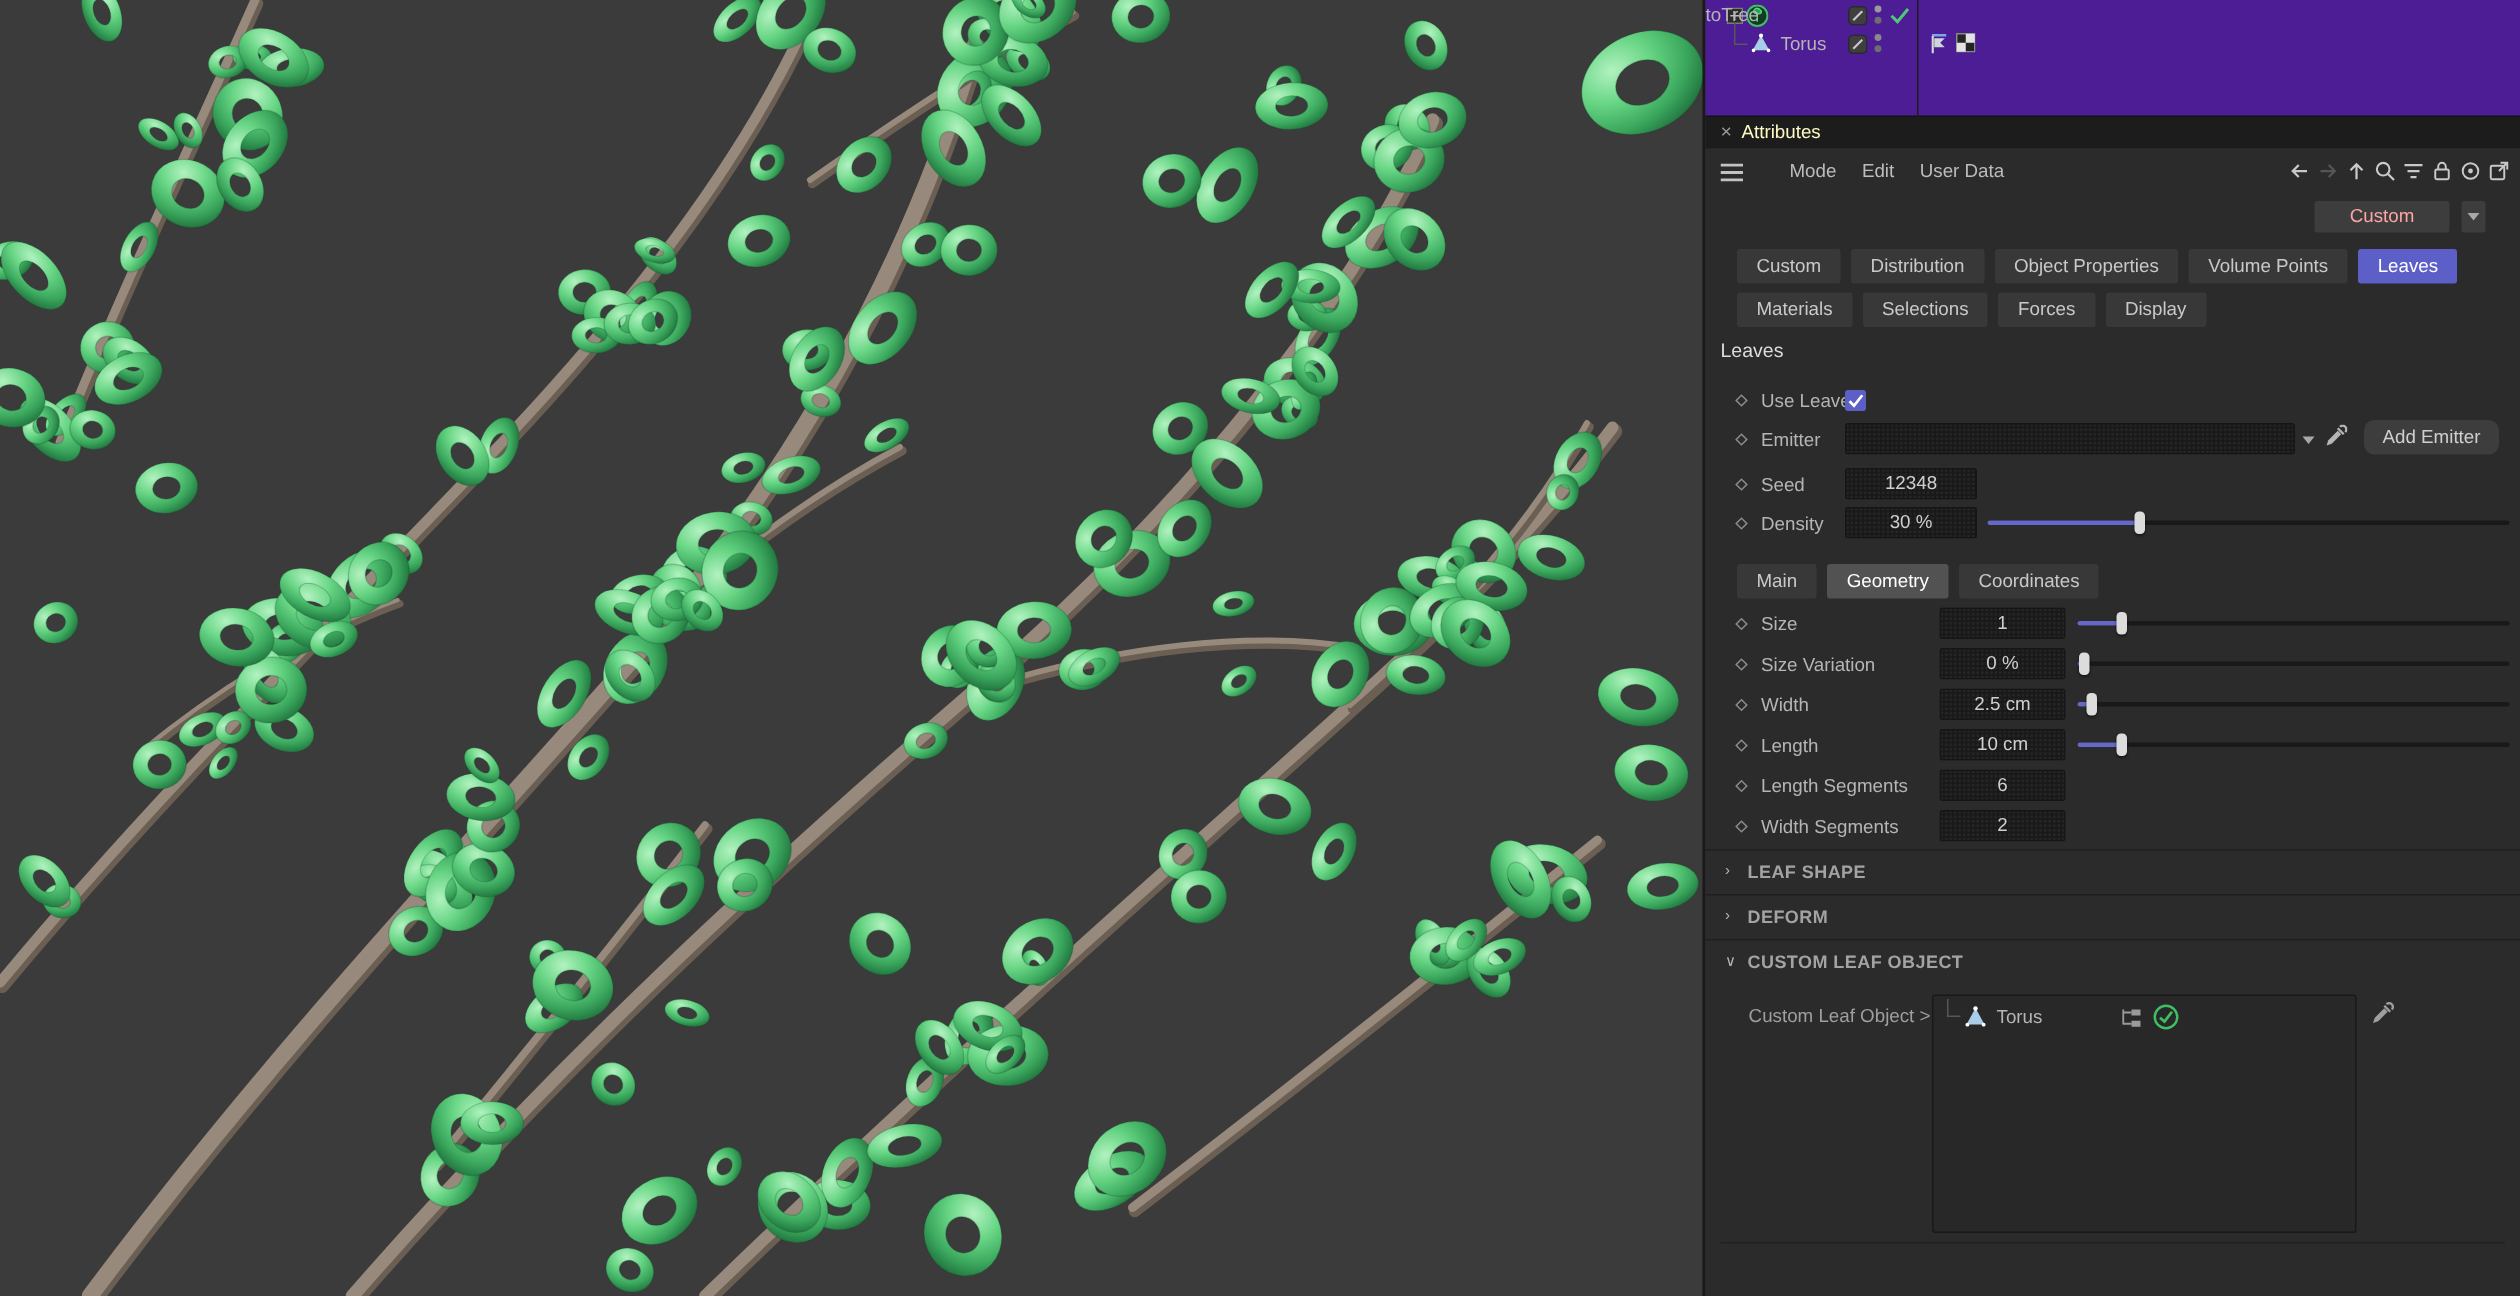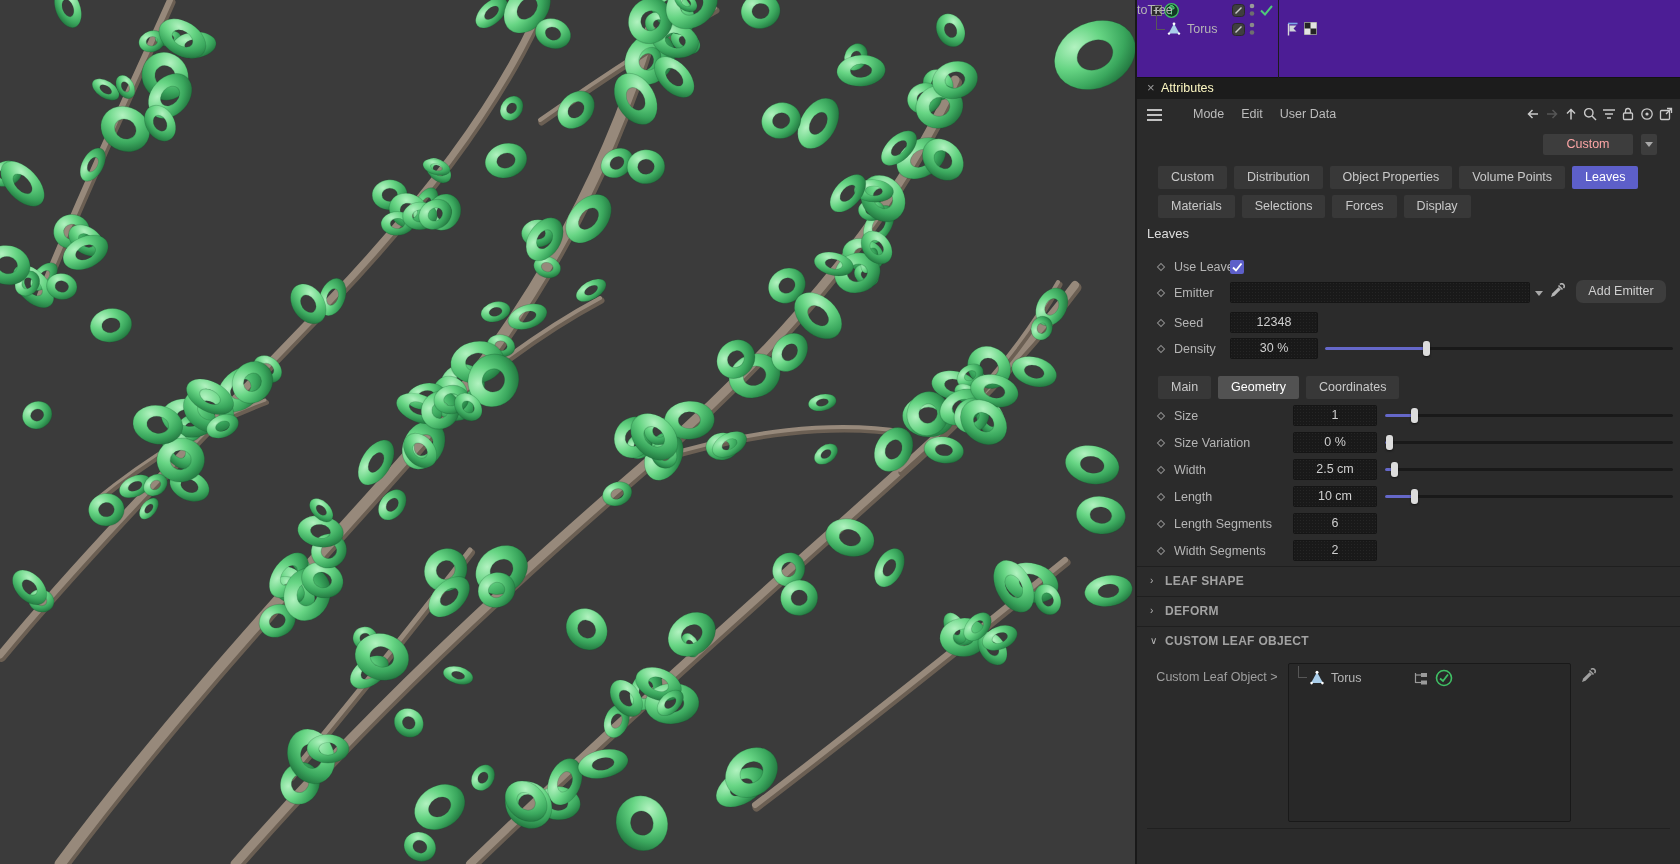--- a/index.html
+++ b/index.html
@@ -56,21 +56,21 @@
   .strack{position:absolute;height:3px;background:#191919;border-radius:1.5px;}
   .sfill{position:absolute;height:3px;background:#6568c9;border-radius:1.5px;}
   .shandle{position:absolute;width:7px;height:15px;background:#dcdcdc;border-radius:3px;box-shadow:0 1px 2px rgba(0,0,0,.6);}
 
   
   .sections{position:absolute;left:0;top:566px;width:543px;}
   .sec{position:relative;height:30px;border-top:1px solid #1f1f1f;}
   .sec .arr{position:absolute;left:13px;top:8px;font-size:10px;color:#b5b5b5;}
   .sec .slabel{position:absolute;left:28px;top:7px;font-size:12px;font-weight:bold;color:#a3a3a3;letter-spacing:.3px;}
 
-  .cl-label{position:absolute;left:10px;top:670px;width:140px;text-align:center;color:#9f9f9f;font-size:12.5px;}
+  .cl-label{position:absolute;left:10px;top:670px;width:140px;text-align:right;color:#9f9f9f;font-size:12.5px;}
   .linkbox{position:absolute;left:151px;top:663px;width:283px;height:159px;background:#282828;border:1px solid #191919;border-radius:2px;}
   .lb-conn{position:absolute;left:9px;top:2px;width:9px;height:12px;border-left:1px solid #565656;border-bottom:1px solid #565656;}
   .lb-name{position:absolute;left:42px;top:7px;font-size:12.5px;color:#b5b5b5;}
   .bottom-sep{position:absolute;left:10px;top:828px;width:523px;height:1px;background:#202020;}
 </style>
 </head>
 <body>
 
 <div class="app">
 

